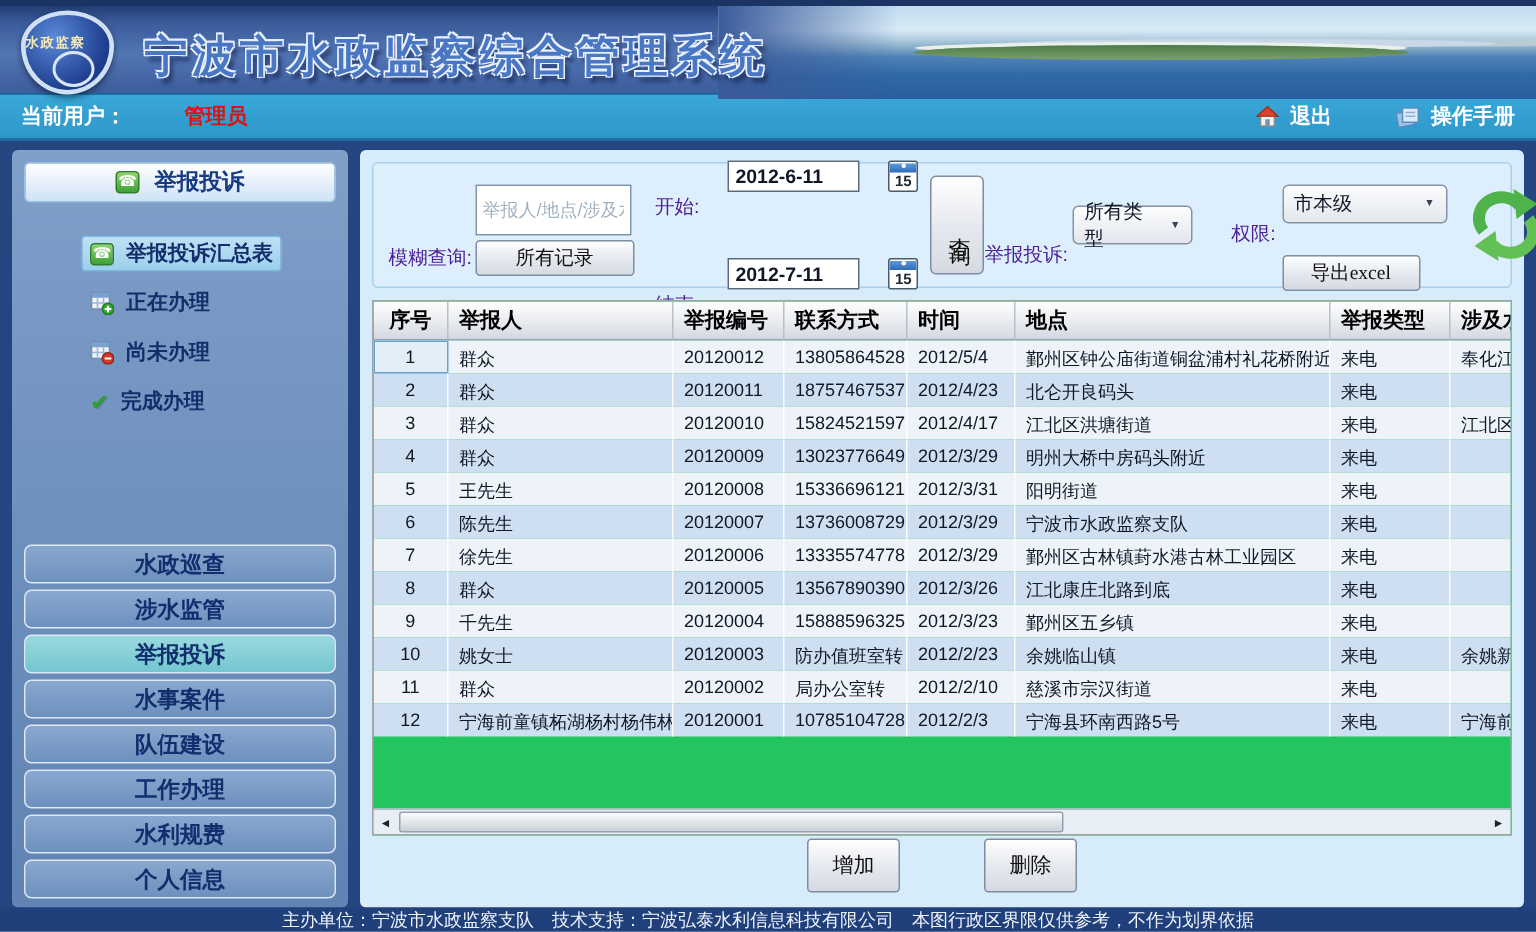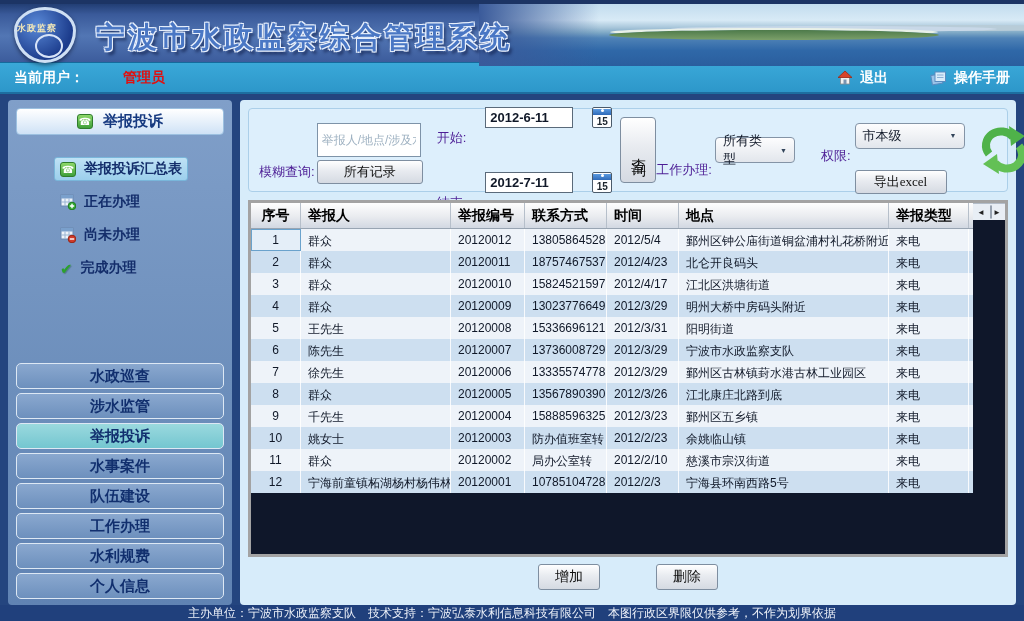--- a/index.html
+++ b/index.html
@@ -77,21 +77,21 @@
   .selectbox { height:24px; background:linear-gradient(180deg,#fdfdfe 0%,#e2e6ec 100%); border:1px solid #8494a6; border-radius:4px;
     display:flex; align-items:center; justify-content:space-between; padding:12px 7px; font-size:13px; color:#101828; cursor:pointer; }
   .selectbox .arr { font-size:7px; color:#32445a; margin-left:6px; }
   .sel-type { width:80px; }
   .permcol { display:grid; grid-template-columns:auto 110px; gap:5px 4px; align-items:center; margin-left:26px; }
   .sel-perm { width:110px; }
   .btn-export { width:92px; height:24px; grid-column:2;font-family:Liberation Serif, serif; }
   .refresh { width:46px; height:52px; margin-left:16px; cursor:pointer; flex:none; }
 
   
-  .tablewrap { flex:1; margin-top:8px; background:#0f172a; border:3px solid #a3a3a3; display:flex; flex-direction:row; overflow:hidden; min-height:0; }
+  .tablewrap { flex:1; margin-top:8px; background:#22c55e; border:1px solid #a3a3a3; display:flex; flex-direction:column; overflow:hidden; min-height:0; }
   .tscroll { flex:1; overflow:hidden; }
   .ttable { width:880px; }
   .thead { display:flex; height:26px; background:linear-gradient(180deg,#fefefe 0%,#e9ebef 55%,#d2d8e2 100%); border-bottom:1px solid #98a4b2; }
   .th { font-size:14px; font-weight:bold; color:#000; padding:4px 0 0 7px; border-right:1px solid #b6bfca; white-space:nowrap; overflow:hidden; }
   .trow { display:flex; height:22px; cursor:pointer; }
   .trow.odd { background:#eef3f9; }
   .trow.even { background:#cddff0; }
   .tcell { font-size:12px; color:#101828; padding:4px 0 0 7px; border-right:1px solid rgba(255,255,255,.85); white-space:nowrap; overflow:hidden; }
   .c0 { width:50px; text-align:center; padding-left:0; }
   .c1 { width:150px; } .c2 { width:74px; } .c3 { width:82px; } .c4 { width:72px; }
@@ -99,21 +99,21 @@
   .tcell.sel { background:#e4eef8; outline:1px solid #6aa2cc; outline-offset:-1px; }
 
   
   .hscroll { height:17px; flex:none; border-top:1px solid #b2bcc8; background:#e8eef5; display:flex; align-items:stretch; }
   .sbtn { width:16px; display:flex; align-items:center; justify-content:center; font-size:8px; color:#222; cursor:pointer; background:#e8eef5; }
   .strack { flex:1; position:relative; }
   .sthumb { position:absolute; left:1px; top:1px; bottom:1px; width:61%; background:linear-gradient(180deg,#fafbfc,#ccd2da); border:1px solid #97a2b0; border-radius:2px; cursor:grab; }
 
   
   .actionbar { height:40px; flex:none; display:flex; align-items:center; justify-content:center; gap:56px; }
-  .btn-action { width:62px; height:26px; border-radius:3px; font-size:14px; }
+  .btn-action { width:62px; height:36px; border-radius:3px; font-size:14px; }
 
   
   .footer { height:16px; flex:none; background:#20407c; display:flex; align-items:center; justify-content:center; }
   .footer span { color:#eef2fa; font-size:12px; white-space:nowrap; }
 </style>
 </head>
 <body>
 
 <div class="page">
 
@@ -233,21 +233,21 @@
               <div class="cal-top">
                   <i></i>
                 </div>
               <span class="cal-day">15</span>
             </div>
           </div>
         </div>
         <div class="btn btn-query">查询</div>
 
         <div class="typegroup">
-          <span class="flabel">工作办理:</span>
+          <span class="flabel">举报投诉:</span>
           <div class="selectbox sel-type">
             <span>所有类型</span>
             <span class="arr">▼</span>
           </div>
         </div>
 
         <div class="permcol">
           <span class="flabel">权限:</span>
           <div class="selectbox sel-perm">
             <span>市本级</span>

